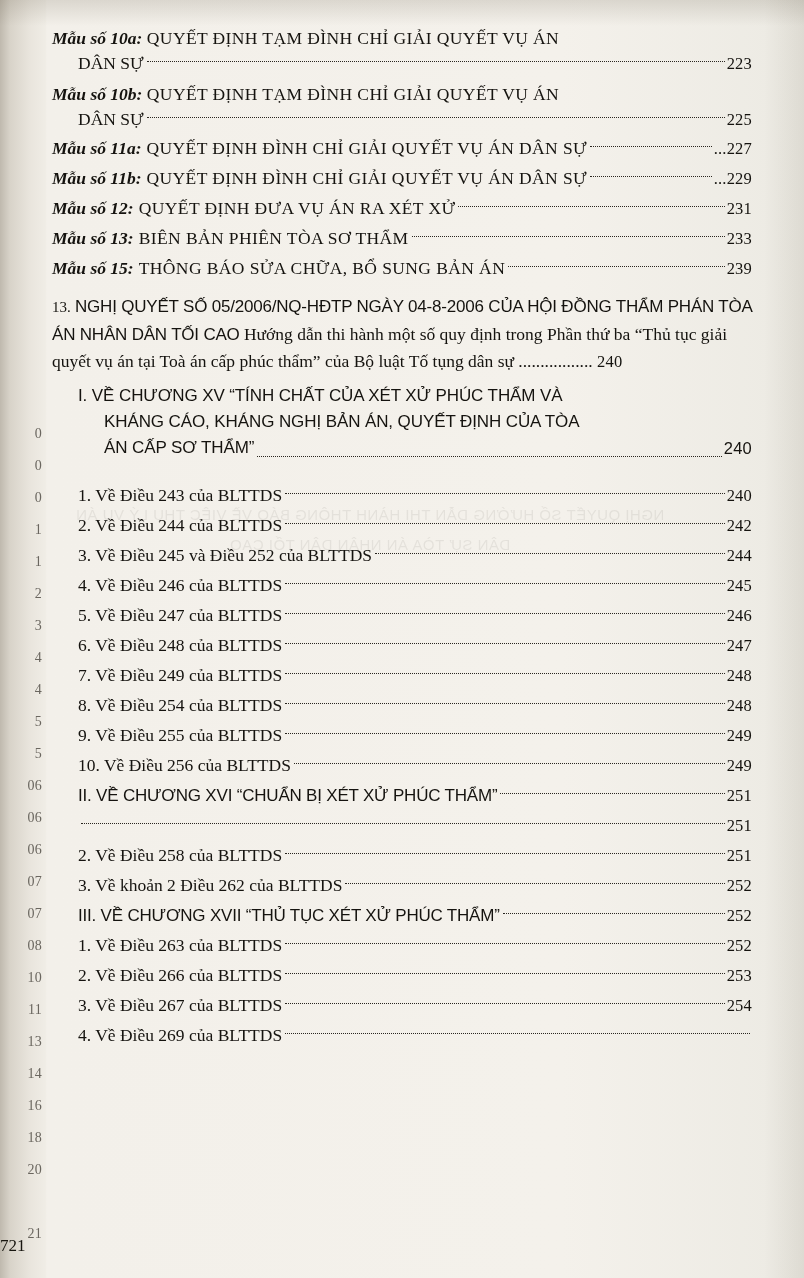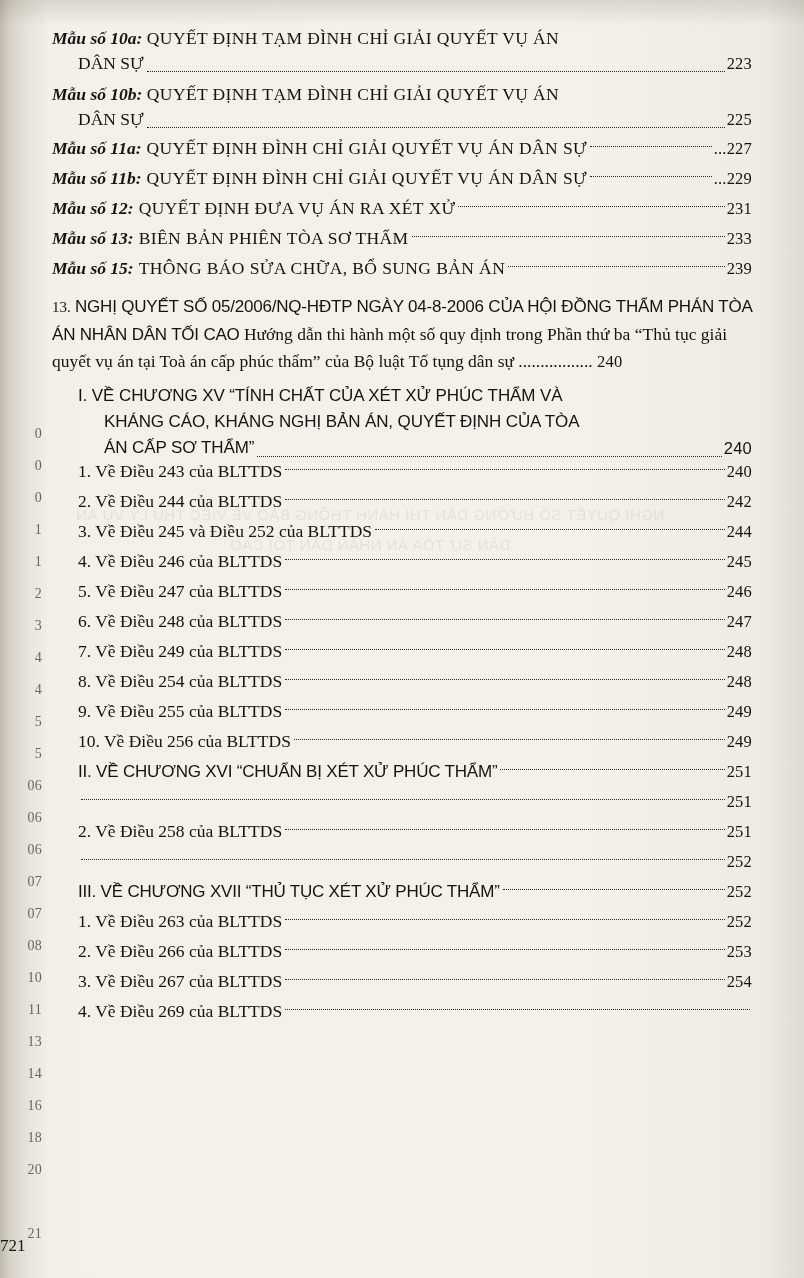--- a/index.html
+++ b/index.html
@@ -88,21 +88,21 @@
   }
   
   .wrap {
     display: block;
     font-size: 17.5px;
     line-height: 25px;
     margin-bottom: 6px;
   }
   .wrap .l2 {
     display: flex;
-    align-items: flex-end;
+    align-items: center;
     padding-left: 26px;
   }
   .big {
     font-family: "Liberation Sans", sans-serif;
     font-size: 17px;
     letter-spacing: -0.2px;
   }
   .item13 {
     display: block;
     margin-top: 14px;
@@ -121,21 +121,21 @@
   .item13 .body {
     font-family: "Liberation Serif", serif;
     font-size: 17.5px;
   }
   .indent1 { padding-left: 26px; }
   .sect {
     display: block;
     font-family: "Liberation Sans", sans-serif;
     font-size: 17px;
     line-height: 26px;
-    margin-bottom: 0;
+    margin-bottom: 24px;
     letter-spacing: -0.1px;
   }
   .sub {
     font-family: "Liberation Serif", serif;
     font-size: 17.5px;
   }
   .inline-flex-end { display: flex; align-items: flex-end; }
   #folio {
     position: absolute;
     left: 0;
@@ -331,20 +331,21 @@
     <div class="row indent1">
       <span class="lead"></span>
       <span class="pg">251</span>
     </div>
     <div class="row indent1">
       <span class="txt sub">2. Về Điều 258 của BLTTDS</span>
       <span class="lead"></span>
       <span class="pg">251</span>
     </div>
     <div class="row indent1">
+      <span class="txt sub">3. Về khoản 2 Điều 262 của BLTTDS</span>
       <span class="lead"></span>
       <span class="pg">252</span>
     </div>
 
     <div class="row indent1">
       <span class="txt big">III. VỀ CHƯƠNG XVII “THỦ TỤC XÉT XỬ PHÚC THẨM”</span>
       <span class="lead"></span>
       <span class="pg">252</span>
     </div>
 

